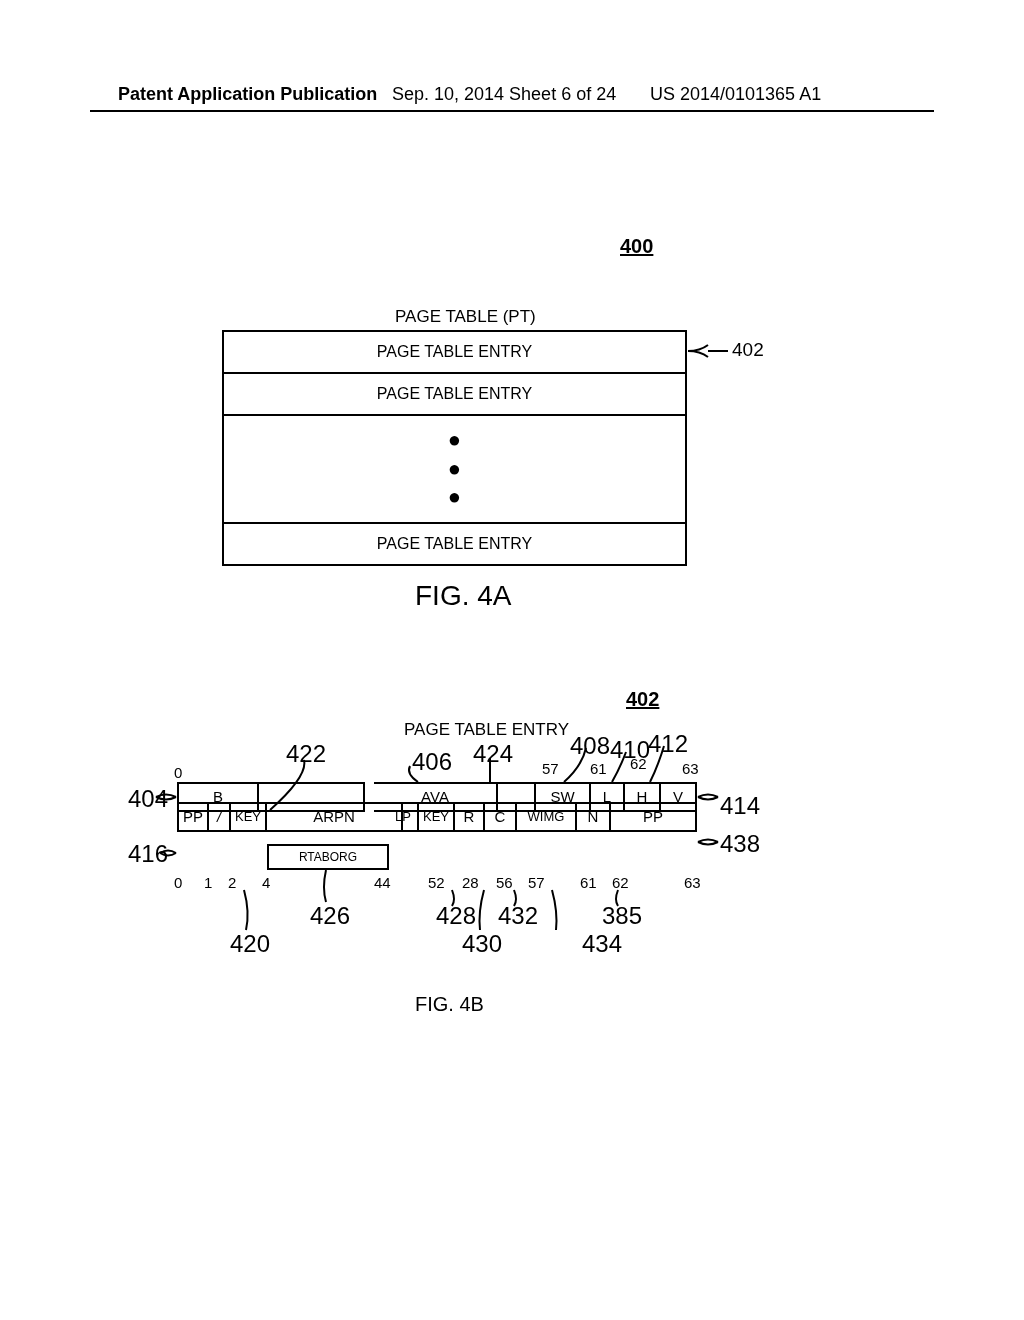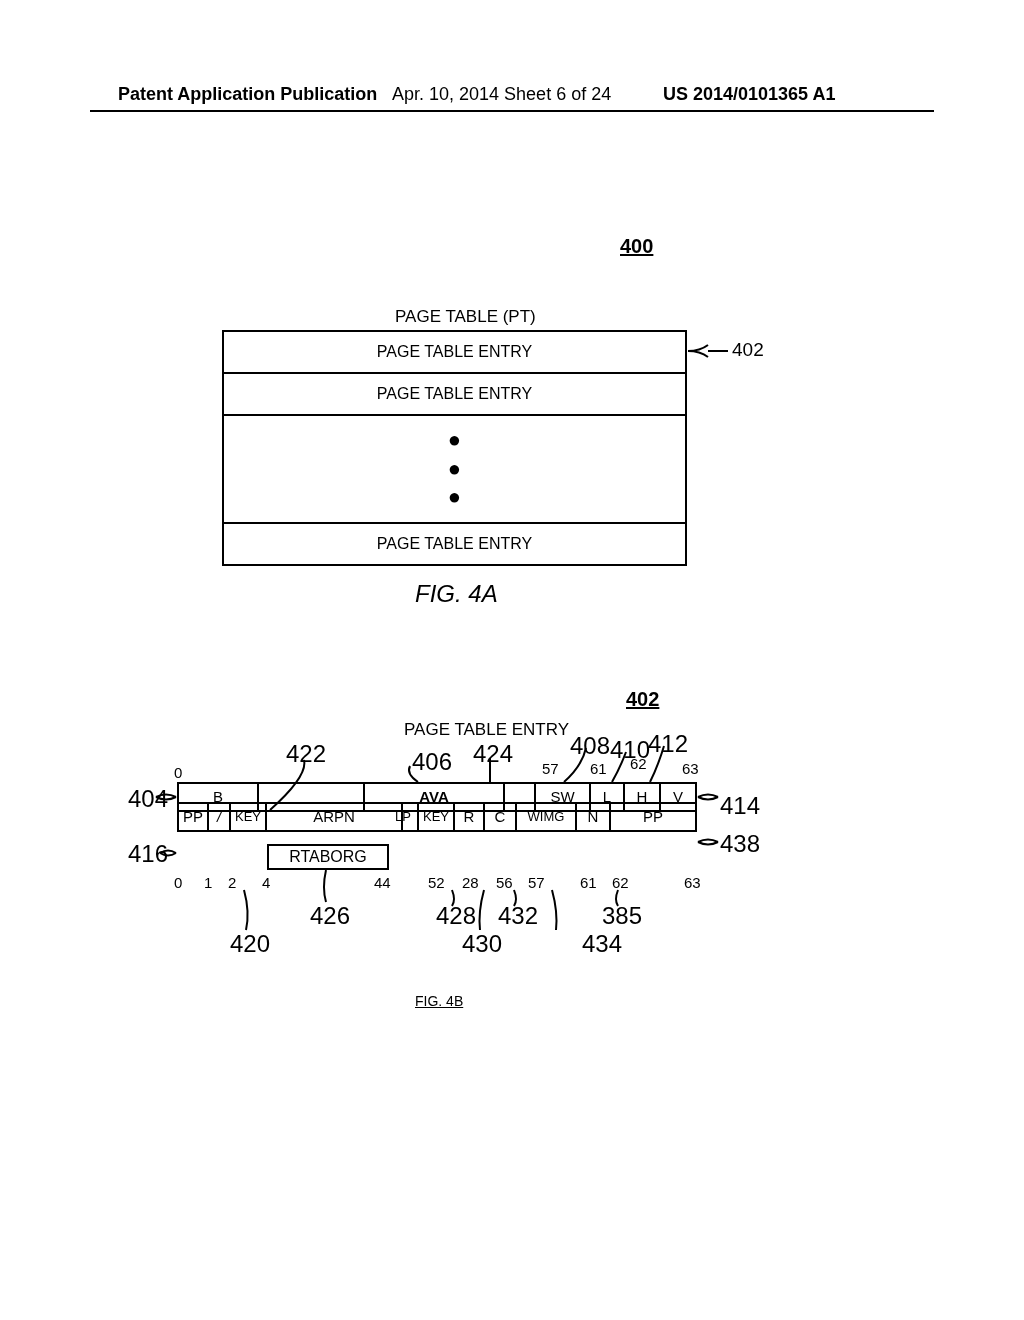--- a/index.html
+++ b/index.html
@@ -13,21 +13,21 @@
   }
   .header {
     position: absolute;
     top: 84px;
     left: 0;
     width: 1024px;
     font-size: 18px;
   }
   .header .left { position: absolute; left: 118px; font-weight: bold; }
   .header .mid  { position: absolute; left: 392px; }
-  .header .right{ position: absolute; left: 650px; font-weight: bold; margin-left: 13px; }
+  .header .right{ position: absolute; left: 650px; font-weight: normal; }
   .header-rule { position: absolute; top: 110px; left: 90px; width: 844px; height: 2px; background: #000; }
 
   .ref-400 { position: absolute; top: 235px; left: 620px; font-size: 20px; text-decoration: underline; font-weight: bold; }
 
   
   .pt-title { position: absolute; top: 307px; left: 395px; font-size: 17px; }
   .pt-table {
     position: absolute;
     top: 330px;
     left: 222px;
@@ -44,71 +44,71 @@
   .pt-dots {
     border-bottom: 2px solid #000;
     text-align: center;
     padding: 10px 0;
     line-height: 1.3;
     font-size: 22px;
   }
   .pt-dots span { display: block; }
   .callout-402a-txt { position: absolute; top: 339px; left: 732px; font-size: 19px; }
 
-  .fig4a-label { position: absolute; top: 580px; left: 415px; font-size: 24px; font-style: italic; }
+  .fig4a-label { position: absolute; top: 580px; left: 415px; font-size: 28px; }
 
   
   .ref-402b { position: absolute; top: 688px; left: 626px; font-size: 20px; text-decoration: underline; font-weight: bold; }
   .pte-title { position: absolute; top: 720px; left: 404px; font-size: 17px; }
 
   .fig4b { position: absolute; top: 740px; left: 150px; width: 560px; height: 220px; }
   .row1-top { position: absolute; top: 42px; left: 27px; width: 525px; height: 30px; }
   .row2-top { position: absolute; top: 62px; left: 27px; width: 525px; height: 30px; }
   .cell { position: absolute; height: 30px; border: 2px solid #000; text-align: center; font-size: 15px; line-height: 26px; }
   .row1 .cell { top: 0; }
   .row2 .cell { top: 0; }
 
   
   .r1-b   { left: 0;   width: 82px; }
   .r1-g1  { left: 82px; width: 106px; border-left:none; }
-  .r1-ava { left: 188px; width: 140px; border-left:none;font-weight:bold; }
+  .r1-ava { left: 197px; width: 124px; border-left:none; }
   .r1-g2  { left: 304px; width: 55px; border-left:none; }
   .r1-sw  { left: 359px; width: 55px; border-left:none; }
   .r1-l   { left: 414px; width: 34px; border-left:none; }
   .r1-h   { left: 448px; width: 36px; border-left:none; }
   .r1-v   { left: 484px; width: 36px; border-left:none; }
 
   
   .r2-pp1 { left: 0;   width: 32px; }
   .r2-sl  { left: 32px; width: 22px; border-left:none; font-style: italic;}
   .r2-key1{ left: 54px; width: 36px; border-left:none; font-size:13px;}
   .r2-arpn{ left: 90px; width: 136px; border-left:none; }
   .r2-lp  { left: 212px; width: 30px; border-left:none; font-size:13px;}
   .r2-key2{ left: 242px; width: 36px; border-left:none; font-size:13px;}
   .r2-r   { left: 278px; width: 30px; border-left:none; }
   .r2-c   { left: 308px; width: 32px; border-left:none; }
   .r2-wimg{ left: 340px; width: 60px; border-left:none; font-size:13px;}
   .r2-n   { left: 400px; width: 34px; border-left:none; }
   .r2-pp2 { left: 434px; width: 86px; border-left:none; }
 
-  .rtab { position: absolute; top: 104px; left: 117px; width: 122px; height: 26px; border:2px solid #000; text-align:center; font-size:16px; line-height:22px;}
+  .rtab { position: absolute; top: 104px; left: 117px; width: 122px; height: 26px; border:2px solid #000; text-align:center; font-size:12px; line-height:22px;}
 
   
   .lbl { position: absolute; font-size: 15px; }
   .ref { position: absolute; font-size: 24px; }
 
-  .fig4b-label { position: absolute; top: 993px; left: 415px; font-size: 14px; text-decoration: underline; }
+  .fig4b-label { position: absolute; top: 993px; left: 415px; font-size: 20px; }
   svg.lead { position:absolute; overflow:visible; }
 </style>
 </head>
 <body>
 
 <div class="header">
   <div class="left">Patent Application Publication</div>
-  <div class="mid">Apr. 10, 2014  Sheet 6 of 24</div>
+  <div class="mid">Sep. 10, 2014  Sheet 6 of 24</div>
   <div class="right">US 2014/0101365 A1</div>
 </div>
 <div class="header-rule"></div>
 
 <div class="ref-400">400</div>
 <div class="pt-title">PAGE TABLE (PT)</div>
 <div class="pt-table">
   <div class="pt-row">PAGE TABLE ENTRY</div>
   <div class="pt-row">PAGE TABLE ENTRY</div>
   <div class="pt-dots">

